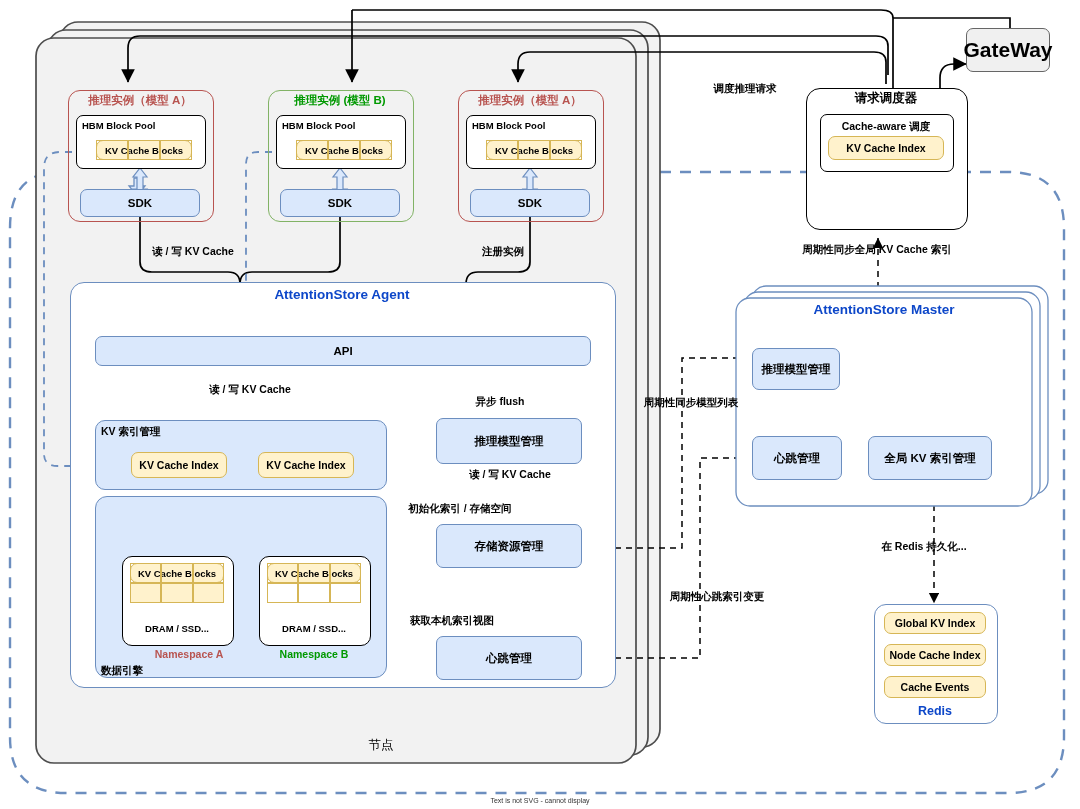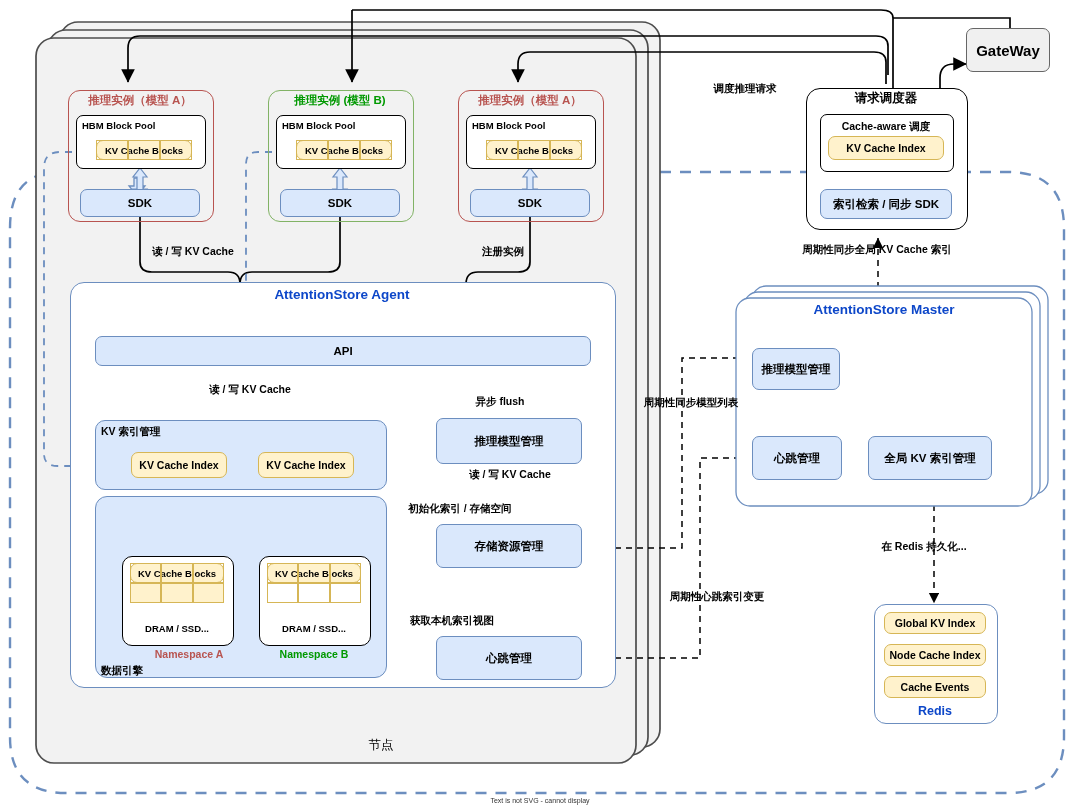--- a/index.html
+++ b/index.html
@@ -19,21 +19,21 @@
   .instred{background:transparent;border:1.6px solid #b85450;border-radius:12px;}
   .instgreen{background:transparent;border:1.6px solid #82b366;border-radius:12px;}
   .t-red{color:#b85450;}
   .t-green{color:#009900;}
   .t-blue{color:#0d47c9;}
   .fs9{font-size:9.5px;}
   .fs10{font-size:10.5px;}
   .fs11{font-size:11.5px;}
   .fs12{font-size:12.5px;}
   .fs13{font-size:13.5px;}
-  .fs14{font-size:15px;}
+  .fs14{font-size:21px;}
   .notsvg{position:absolute;font-size:7px;font-weight:normal;color:#333;left:50%;transform:translateX(-50%);}
   .cellrow{position:absolute;display:flex;box-sizing:border-box;}
   .cell{flex:1;border:1px solid #d6b656;box-sizing:border-box;}
   .cell-f{background:#fff2cc;}
   .cell-e{background:#ffffff;}
 </style>
 </head>
 <body>
 
 <div id="stage">
@@ -140,23 +140,20 @@
     <span>GateWay</span>
   </div>
 
   <div style="position:absolute;left:806px;top:88px;width:160px;height:140px;border:1.8px solid #000;border-radius:14px;background:#fff;"></div>
   <div class="lbl ctr fs12" style="left:886px;top:98px;">请求调度器</div>
   <div style="position:absolute;left:820px;top:114px;width:132px;height:56px;border:1.5px solid #000;border-radius:7px;background:#fff;"></div>
   <div class="lbl ctr fs10" style="left:886px;top:126px;">Cache-aware 调度</div>
   <div class="box rounded yellowbox2 fs10" style="left:828px;top:136px;width:116px;height:24px;">
     <span>KV Cache Index</span>
   </div>
-  <div class="box rounded bluebox fs11" style="left:820px;top:189px;width:132px;height:30px;">
-    <span>索引检索 / 同步 SDK</span>
-  </div>
 
   <div class="instred" style="position:absolute;left:68px;top:90px;width:144px;height:130px;"></div>
   <div class="lbl ctr fs11 t-red" style="left:140px;top:101px;">推理实例（模型 A）</div>
   <div class="whitebox rounded" style="position:absolute;left:76px;top:115px;width:128px;height:52px;"></div>
   <div class="lbl fs9" style="left:82px;top:121px;">HBM Block Pool</div>
   <div class="box rounded yellowbox2 fs9" style="left:96px;top:140px;width:96px;height:20px;">
     <span>KV Cache Blocks</span>
   </div>
   <div class="cellrow" style="left:96px;top:140px;width:96px;height:20px;">
     <div class="cell"></div>

